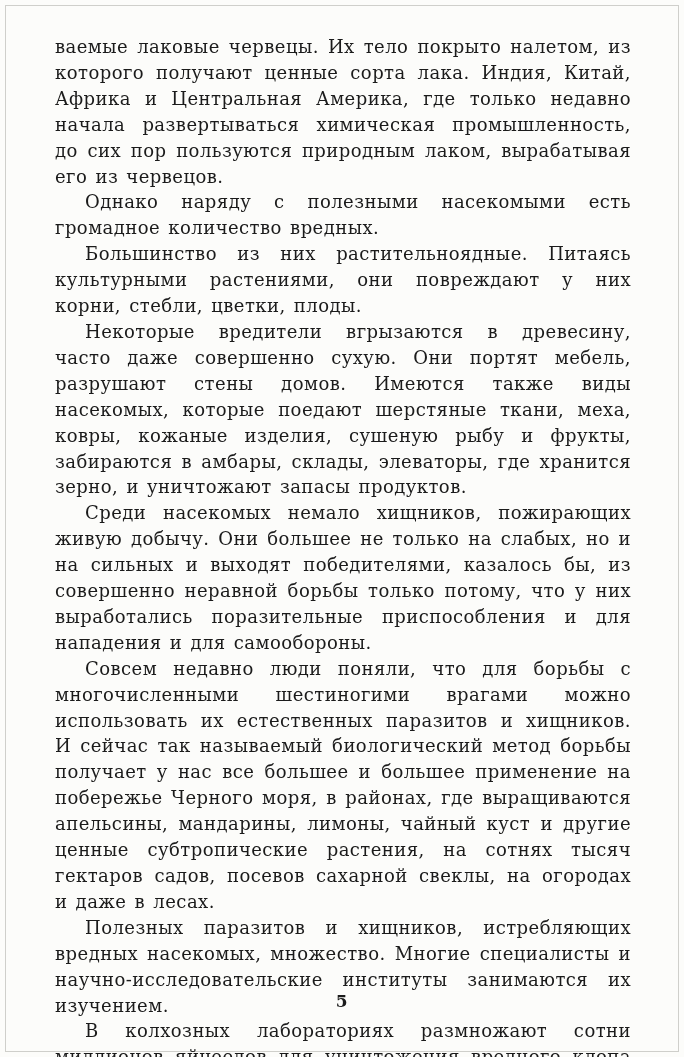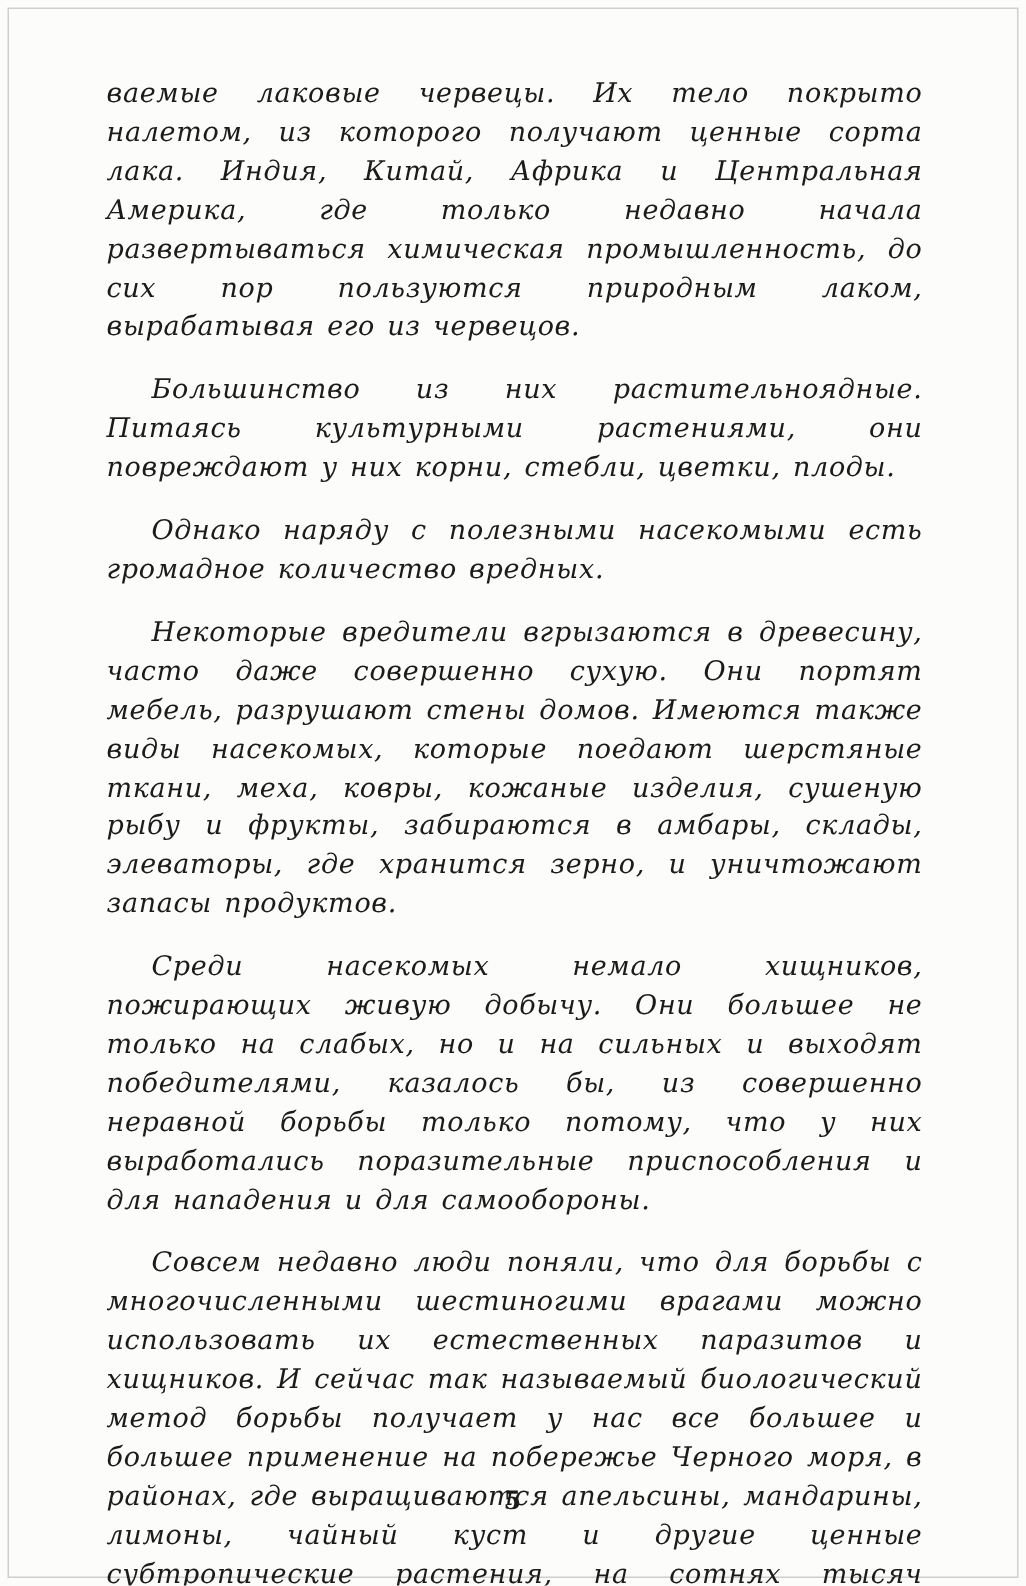--- a/index.html
+++ b/index.html
@@ -24,29 +24,28 @@
     border: 1px solid #cfcfcb;
     pointer-events: none;
   }
   .text-block {
     position: absolute;
     left: 55px;
     top: 34px;
     width: 576px;
   }
   p.para {
-    margin: 16px;
+    margin: 0;
     padding: 0;
     text-align: justify;
     font-size: 18px;
     line-height: 25.9px;
     letter-spacing: 0.025em;
     word-spacing: 2px;
     text-indent: 30px;
-    font-style: italic;
   }
   p.para.no-indent {
     text-indent: 0;
   }
   .page-number {
     position: absolute;
     left: 0;
     right: 0;
     top: 991px;
     text-align: center;
@@ -56,22 +55,23 @@
   }
 </style>
 </head>
 <body>
 
 <div class="book-page">
   <div class="scan-frame"></div>
 
   <div class="text-block">
     <p class="para no-indent">ваемые лаковые червецы. Их тело покрыто налетом, из которого получают ценные сорта лака. Индия, Китай, Африка и Центральная Америка, где только недавно начала развертываться химическая промышленность, до сих пор пользуются природным лаком, вырабатывая его из червецов.</p>
+    <p class="para">Однако наряду с полезными насекомыми есть громадное количество вредных.</p>
     <p class="para">Большинство из них растительноядные. Питаясь культурными растениями, они повреждают у них корни, стебли, цветки, плоды.</p>
-    <p class="para">Однако наряду с полезными насекомыми есть громадное количество вредных.</p>
     <p class="para">Некоторые вредители вгрызаются в древесину, часто даже совершенно сухую. Они портят мебель, разрушают стены домов. Имеются также виды насекомых, которые поедают шерстяные ткани, меха, ковры, кожаные изделия, сушеную рыбу и фрукты, забираются в амбары, склады, элеваторы, где хранится зерно, и уничтожают запасы продуктов.</p>
     <p class="para">Среди насекомых немало хищников, пожирающих живую добычу. Они большее не только на слабых, но и на сильных и выходят победителями, казалось бы, из совершенно неравной борьбы только потому, что у них выработались поразительные приспособления и для нападения и для самообороны.</p>
     <p class="para">Совсем недавно люди поняли, что для борьбы с многочисленными шестиногими врагами можно использовать их естественных паразитов и хищников. И сейчас так называемый биологический метод борьбы получает у нас все большее и большее применение на побережье Черного моря, в районах, где выращиваются апельсины, мандарины, лимоны, чайный куст и другие ценные субтропические растения, на сотнях тысяч гектаров садов, посевов сахарной свеклы, на огородах и даже в лесах.</p>
+    <p class="para">Полезных паразитов и хищников, истребляющих вредных насекомых, множество. Многие специалисты и научно-исследовательские институты занимаются их изучением.</p>
     <p class="para">В колхозных лабораториях размножают сотни миллионов яйцеедов для уничтожения вредного клопа черепашки и других опасных вредителей наших полей, садов и огородов.</p>
   </div>
 
   <div class="page-number">5</div>
 </div>
 
 </body></html>

